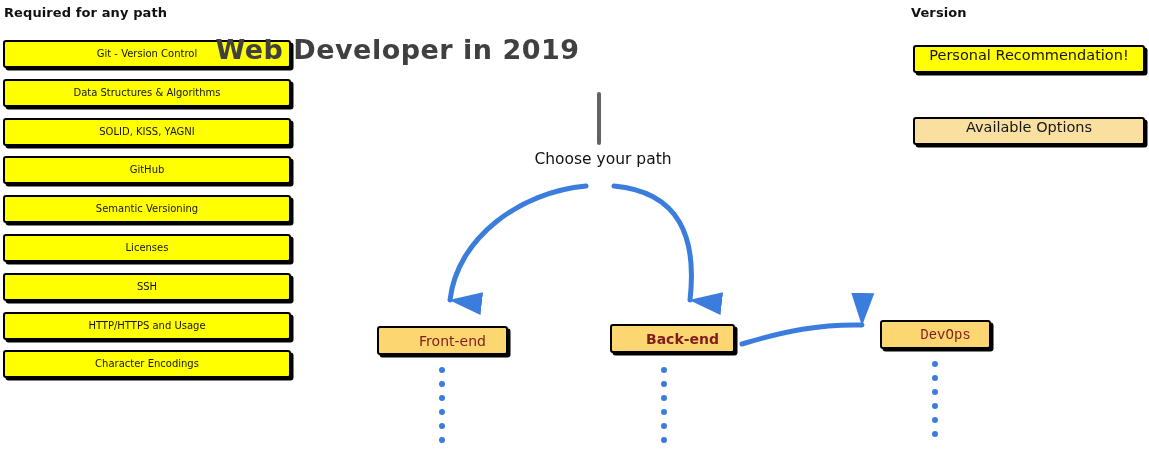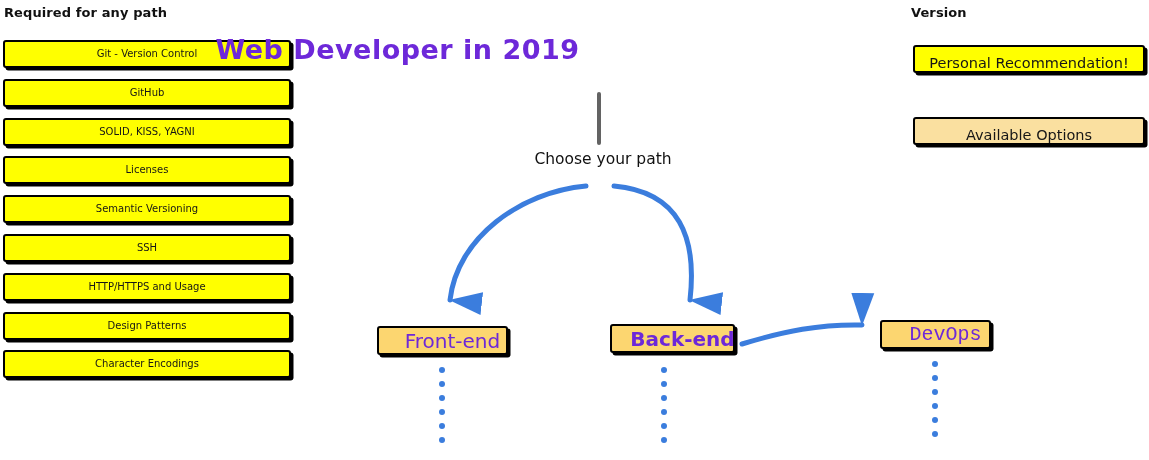--- a/index.html
+++ b/index.html
@@ -56,21 +56,21 @@
   
   #main-title {
     position: absolute;
     left: 0; right: 0;
     top: 34px;
     width: 1149px;
     text-align: center;
     font-size: 27px;
     font-weight: bold;
     letter-spacing: .5px;
-    color: #6d28d9;
+    color: #404040;
     pointer-events: none;
   }
   #main-title .inner { display:inline-block; margin-left: -354px; }
 
   #trunk-line {
     position: absolute;
     left: 597px; top: 92px;
     width: 4px; height: 53px;
     background: #636363;
     border-radius: 2px;
@@ -100,22 +100,22 @@
     height: 29px;
     background: #fcd670;
     border: 2.5px solid #000000;
     border-radius: 3px;
     box-shadow: 2.5px 2.5px 0 #000000;
     display: flex;
     align-items: center;
     justify-content: center;
   }
   .path-node span {
-    font-size: 20px;
-    color: #6d28d9;
+    font-size: 14px;
+    color: #7f1d1d;
     white-space: nowrap;
     margin-left: 20px;
   }
   #node-frontend { left: 377px; top: 326px; width: 131px; }
   #node-backend  { left: 610px; top: 324px; width: 125px; font-weight: bold; }
   #node-devops   { left: 880px; top: 320px; width: 111px; font-family: Liberation Mono, monospace; }
 
   
   .dot-trail {
     position: absolute;
@@ -135,60 +135,60 @@
   
   .legend-item {
     position: absolute;
     left: 913px;
     width: 232px;
     height: 28px;
     border: 2.5px solid #000000;
     border-radius: 3px;
     box-shadow: 2.5px 2.5px 0 #000000;
     display: flex;
-    align-items: flex-end;
+    align-items: flex-start;
     justify-content: center;
   }
   .legend-item span {
     font-size: 14.5px;
     color: #161616;
     white-space: nowrap;
   }
   #legend-0 { top: 45px; background: #ffff00; }
   #legend-1 { top: 85px; background: #fae0a0; margin-top: 32px; }
 </style>
 </head>
 <body>
 
 <div class="section-heading" id="required-heading">Required for any path</div>
 
 <div id="required-column">
     <div class="req-item">
       <span>Git - Version Control</span>
     </div>
     <div class="req-item">
+      <span>Data Structures &amp; Algorithms</span>
+    </div>
+    <div class="req-item">
+      <span>SOLID, KISS, YAGNI</span>
+    </div>
+    <div class="req-item">
       <span>GitHub</span>
     </div>
     <div class="req-item">
-      <span>SOLID, KISS, YAGNI</span>
+      <span>Semantic Versioning</span>
     </div>
     <div class="req-item">
       <span>Licenses</span>
     </div>
     <div class="req-item">
-      <span>Semantic Versioning</span>
-    </div>
-    <div class="req-item">
       <span>SSH</span>
     </div>
     <div class="req-item">
       <span>HTTP/HTTPS and Usage</span>
-    </div>
-    <div class="req-item">
-      <span>Design Patterns</span>
     </div>
     <div class="req-item">
       <span>Character Encodings</span>
     </div>
   </div>
 
 <div id="main-title">
   <span class="inner">Web Developer in 2019</span>
 </div>
 

